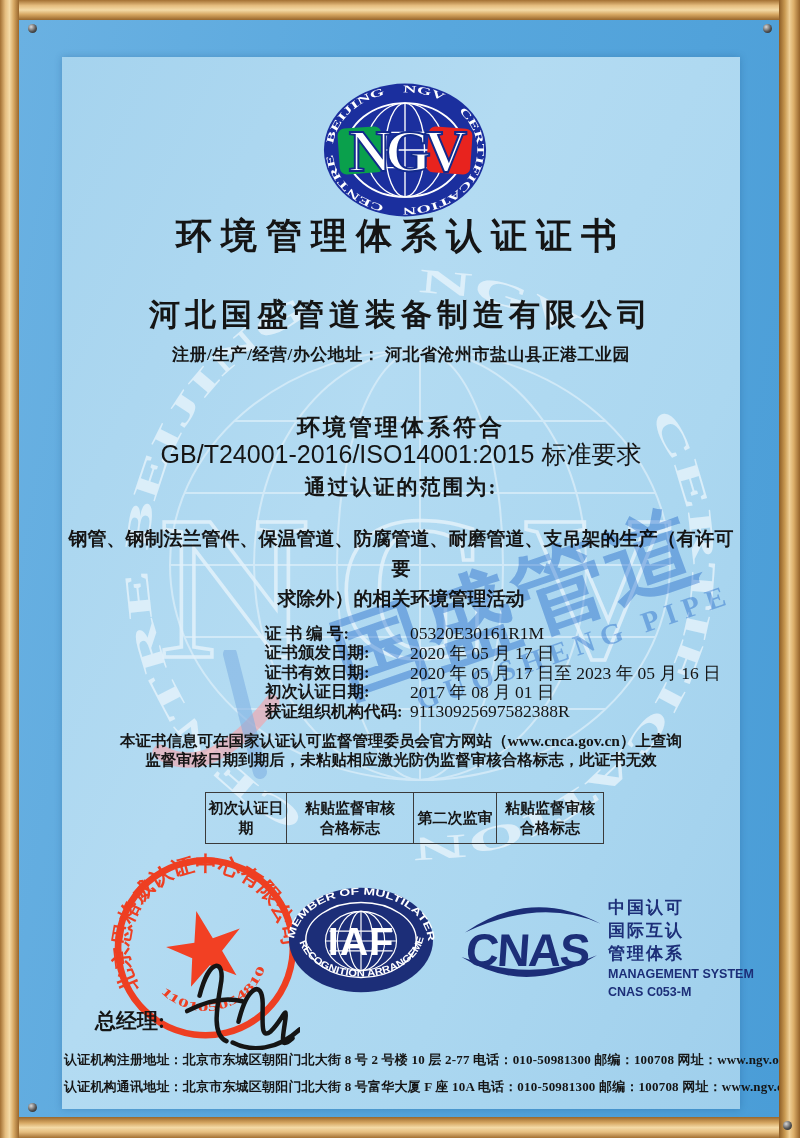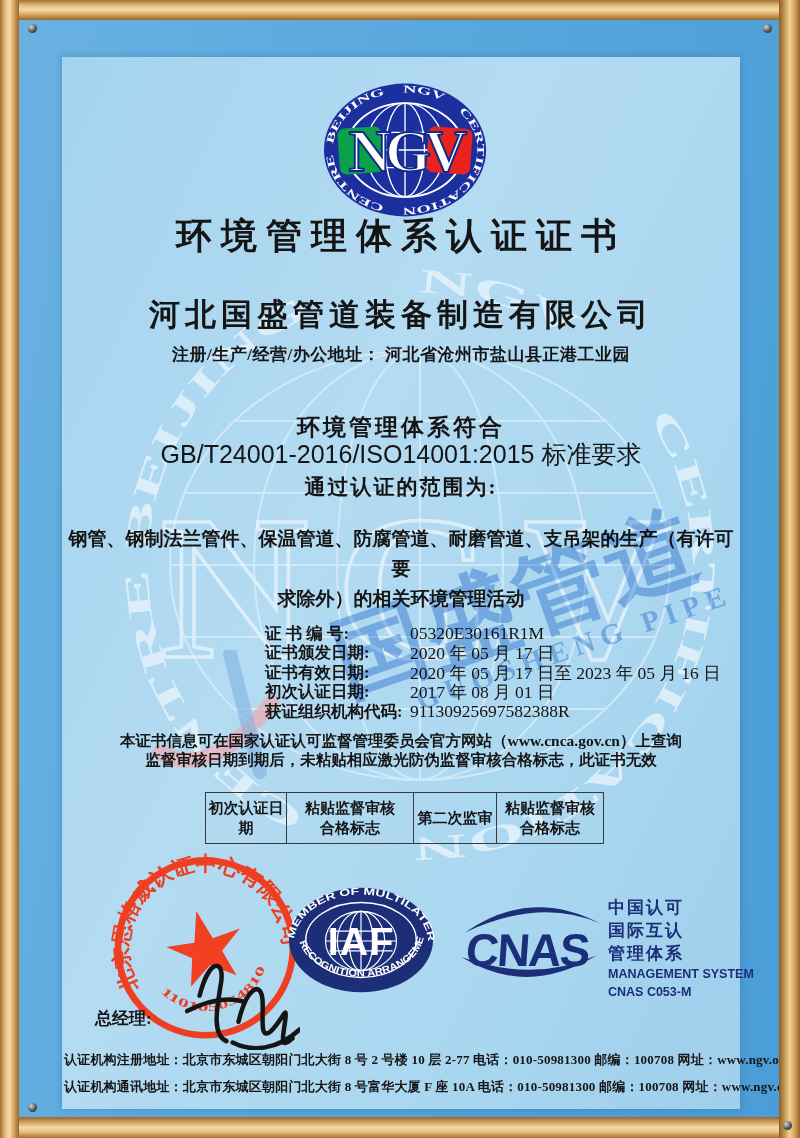--- a/index.html
+++ b/index.html
@@ -50,21 +50,21 @@
          text-align:center;font-size:15px;font-weight:bold;height:50px;white-space:pre-line;line-height:20px}
   .acell:first-child{border-left:none}
   .c1{width:80px}.c2{width:126px}.c3{width:82px}.c4{width:106px}
   .seal{position:absolute;left:110px;top:851px;z-index:4;transform:rotate(-14deg)}
   .iaf{position:absolute;left:287px;top:884px;z-index:4}
   .cnas-mark{position:absolute;left:452px;top:899px;z-index:4}
   .cnas-text{position:absolute;left:608px;top:896px;z-index:4;color:#1c2e78}
   .cnas-text .cj{font-size:17px;font-weight:bold;line-height:23px;letter-spacing:2px}
   .cnas-text .en{font-size:12.5px;font-weight:bold;line-height:18px;
                  font-family:"Liberation Sans","DejaVu Sans",sans-serif}
-  .gm{position:absolute;left:95px;top:1007px;font-size:17px;font-weight:bold;z-index:4}
+  .gm{position:absolute;left:95px;top:1007px;font-size:21px;font-weight:bold;z-index:4}
   .sig{position:absolute;left:170px;top:948px;z-index:4}
   .footer-line{position:absolute;left:64px;width:706px;font-size:13px;font-weight:bold;
                letter-spacing:.2px;z-index:4;white-space:nowrap}
   .f1{top:1051px}.f2{top:1078px}
 </style>
 </head>
 <body>
 
 <div class="page">
 

